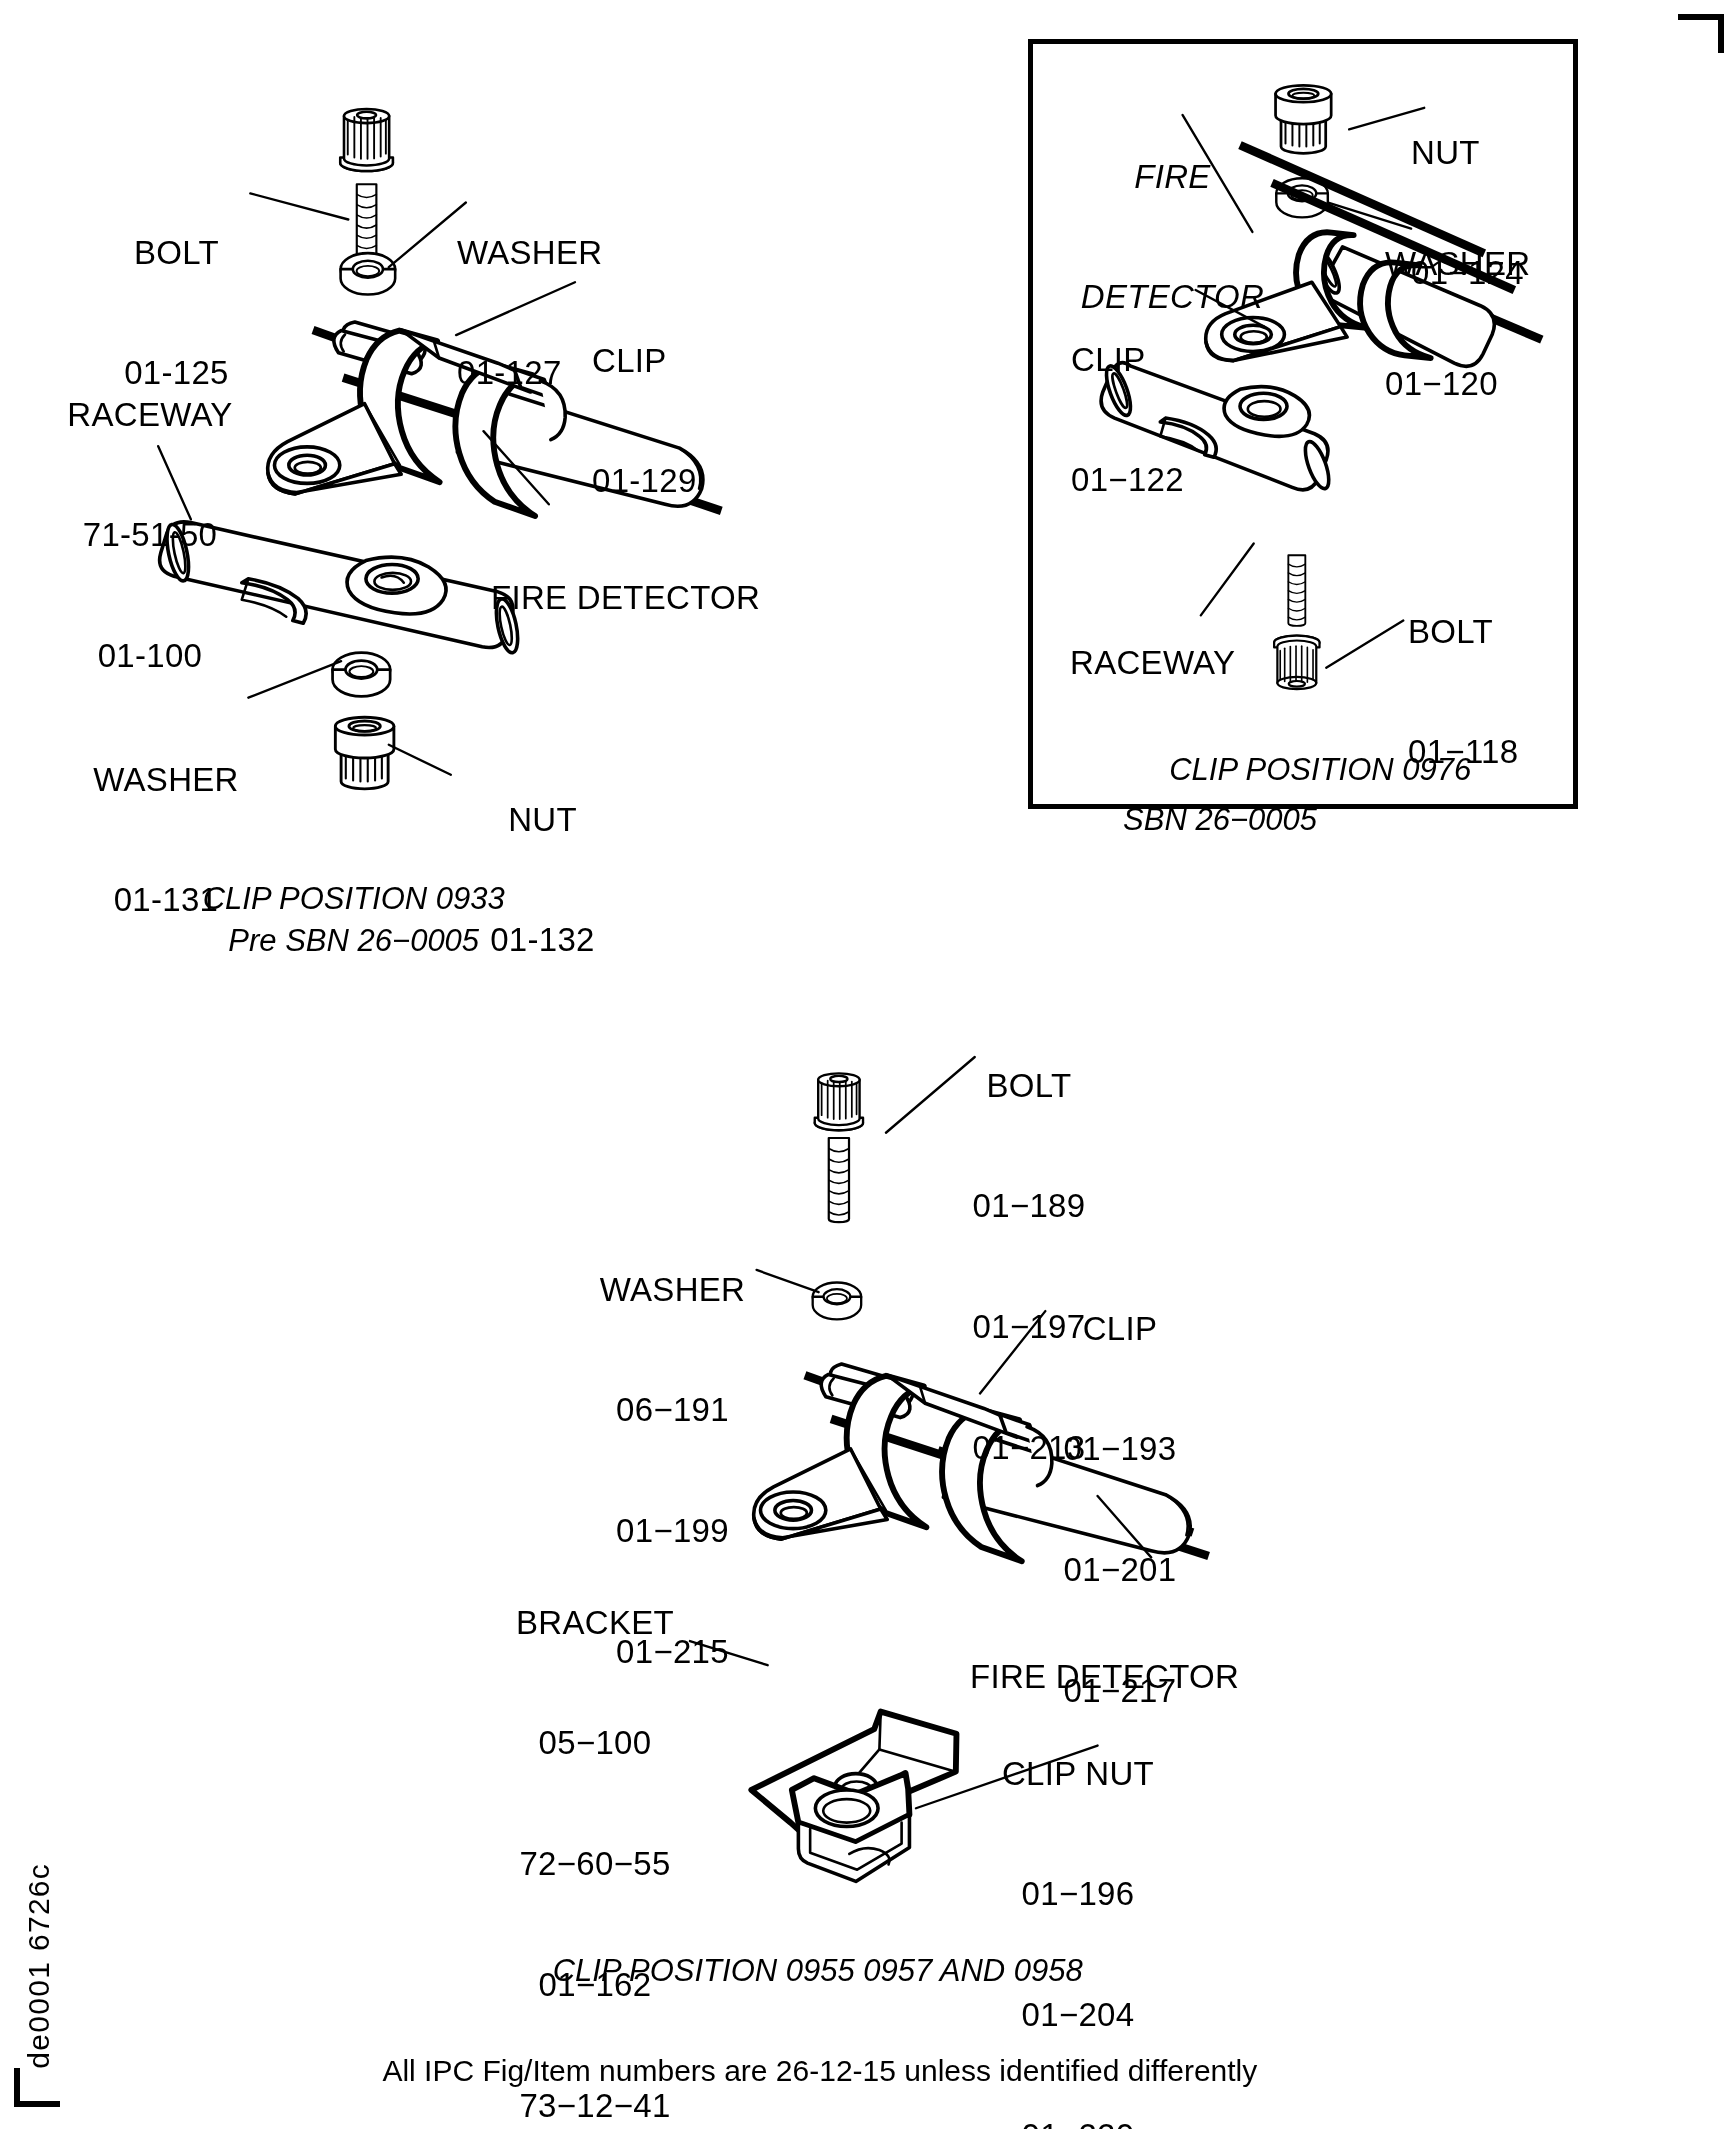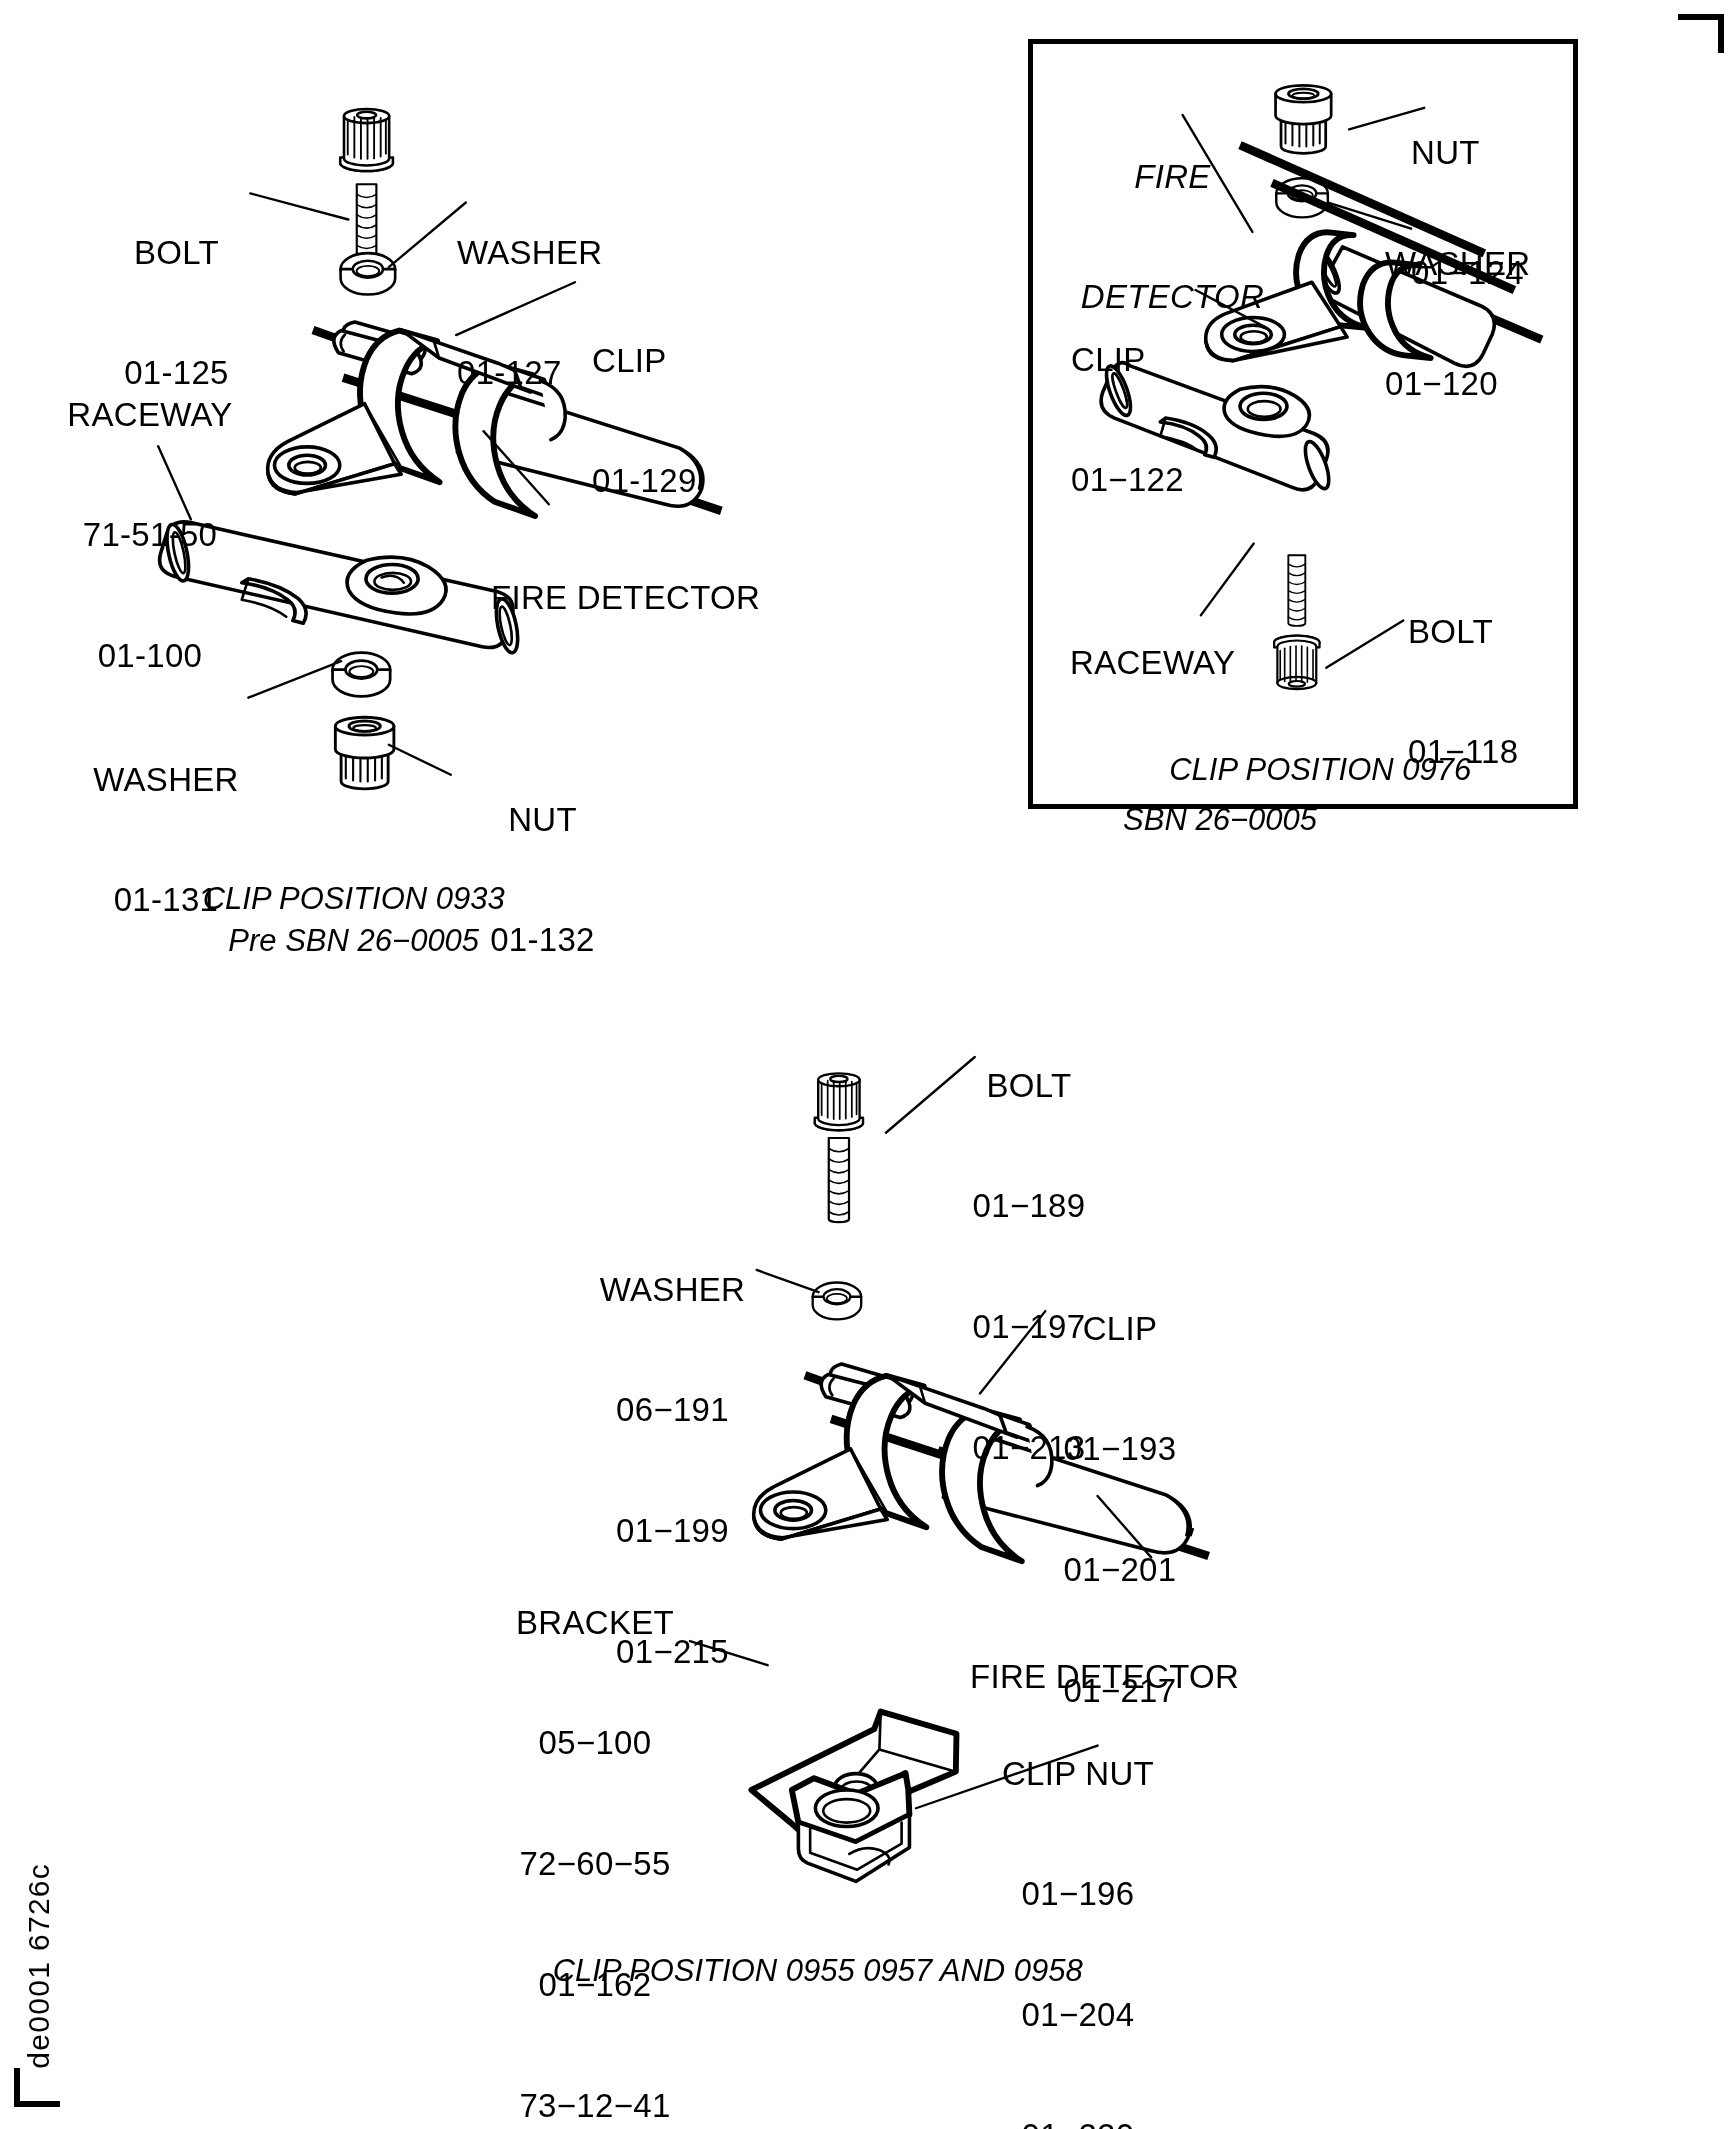--- a/index.html
+++ b/index.html
@@ -549,20 +549,23 @@
     <span class="ln">CLIP NUT</span>
     <span class="ln">01−196</span>
     <span class="ln">01−204</span>
     <span class="ln">01−220</span>
   </div>
 
   <div class="cap" style="left:376px; top:1908px; width:849px;">
     <span class="ln">CLIP POSITION 0955 0957 AND 0958</span>
   </div>
 
+  <div class="note" style="left:255px; top:2012px; width:1098px;">
+    <span class="ln">All IPC Fig/Item numbers are 26-12-15 unless identified differently</span>
+  </div>
 
   <div class="vert-id">
     <span>de0001 6726c</span>
   </div>
 
   <div class="reg" style="left:1678px; top:14.4px; width:46px; height:39px;">
     <i style="left:0; top:0; width:46px; height:5.9px;"></i>
     <i style="right:0; top:0; width:5.9px; height:39px;"></i>
   </div>
 

